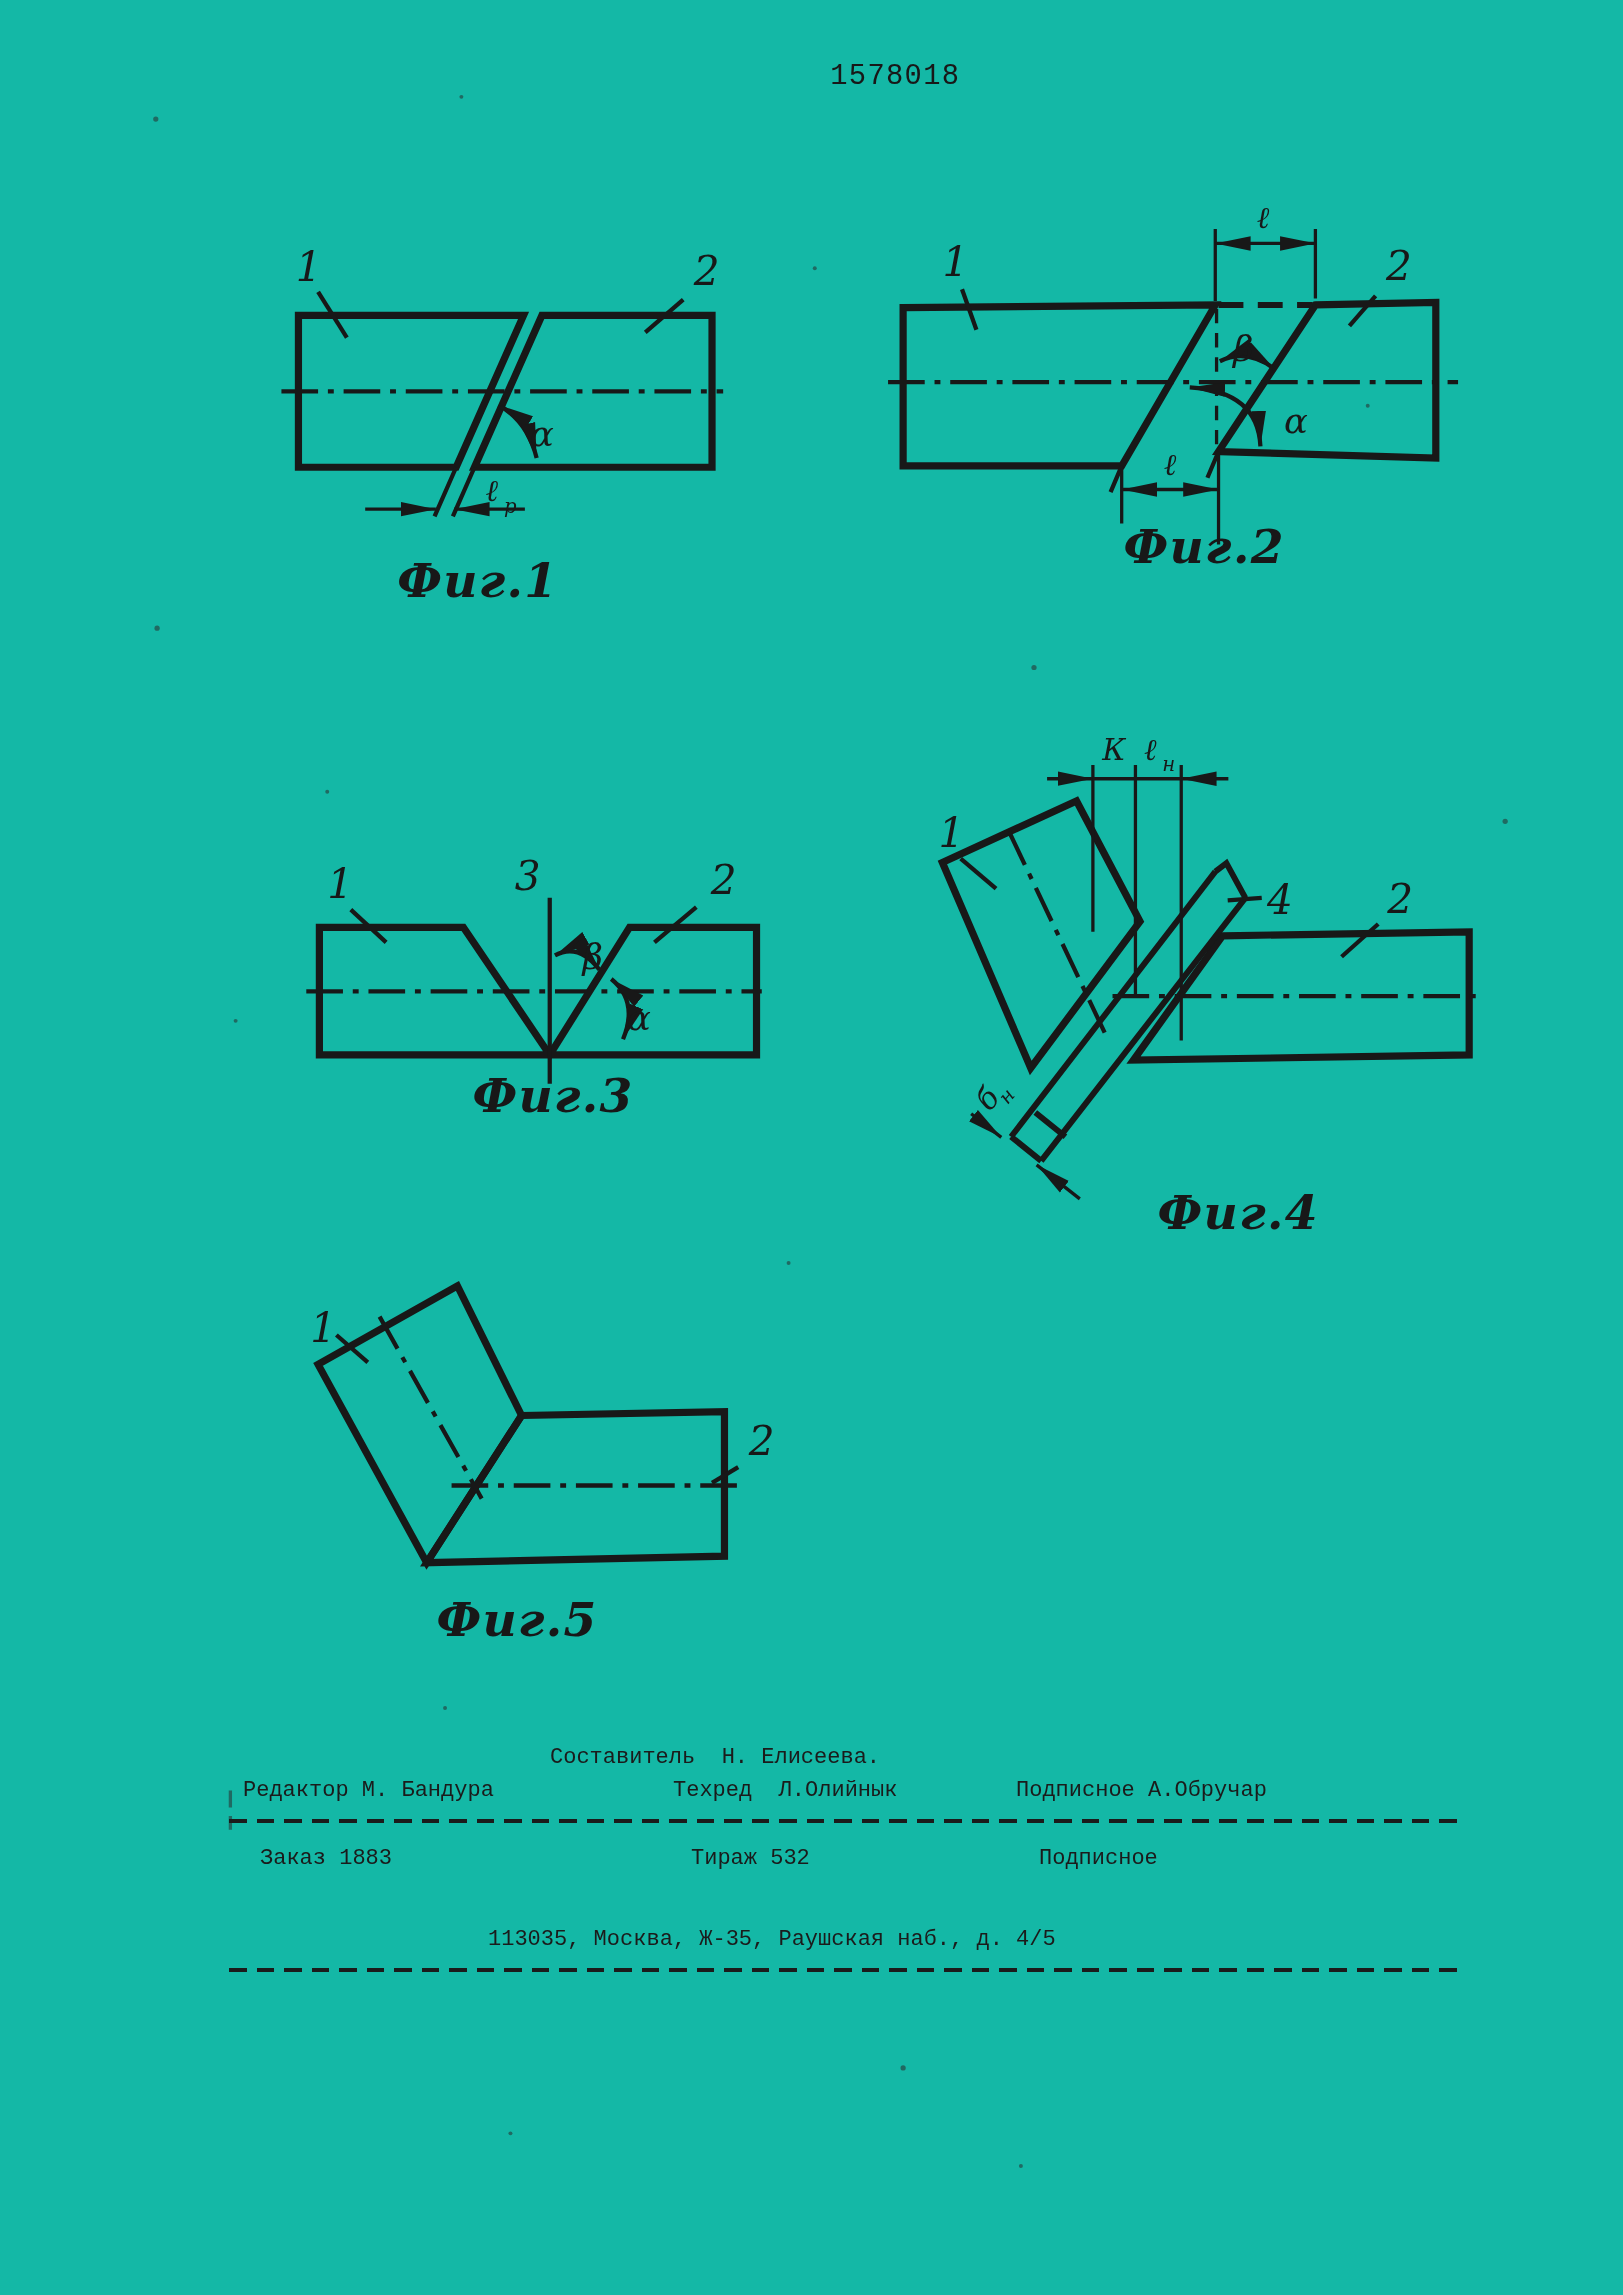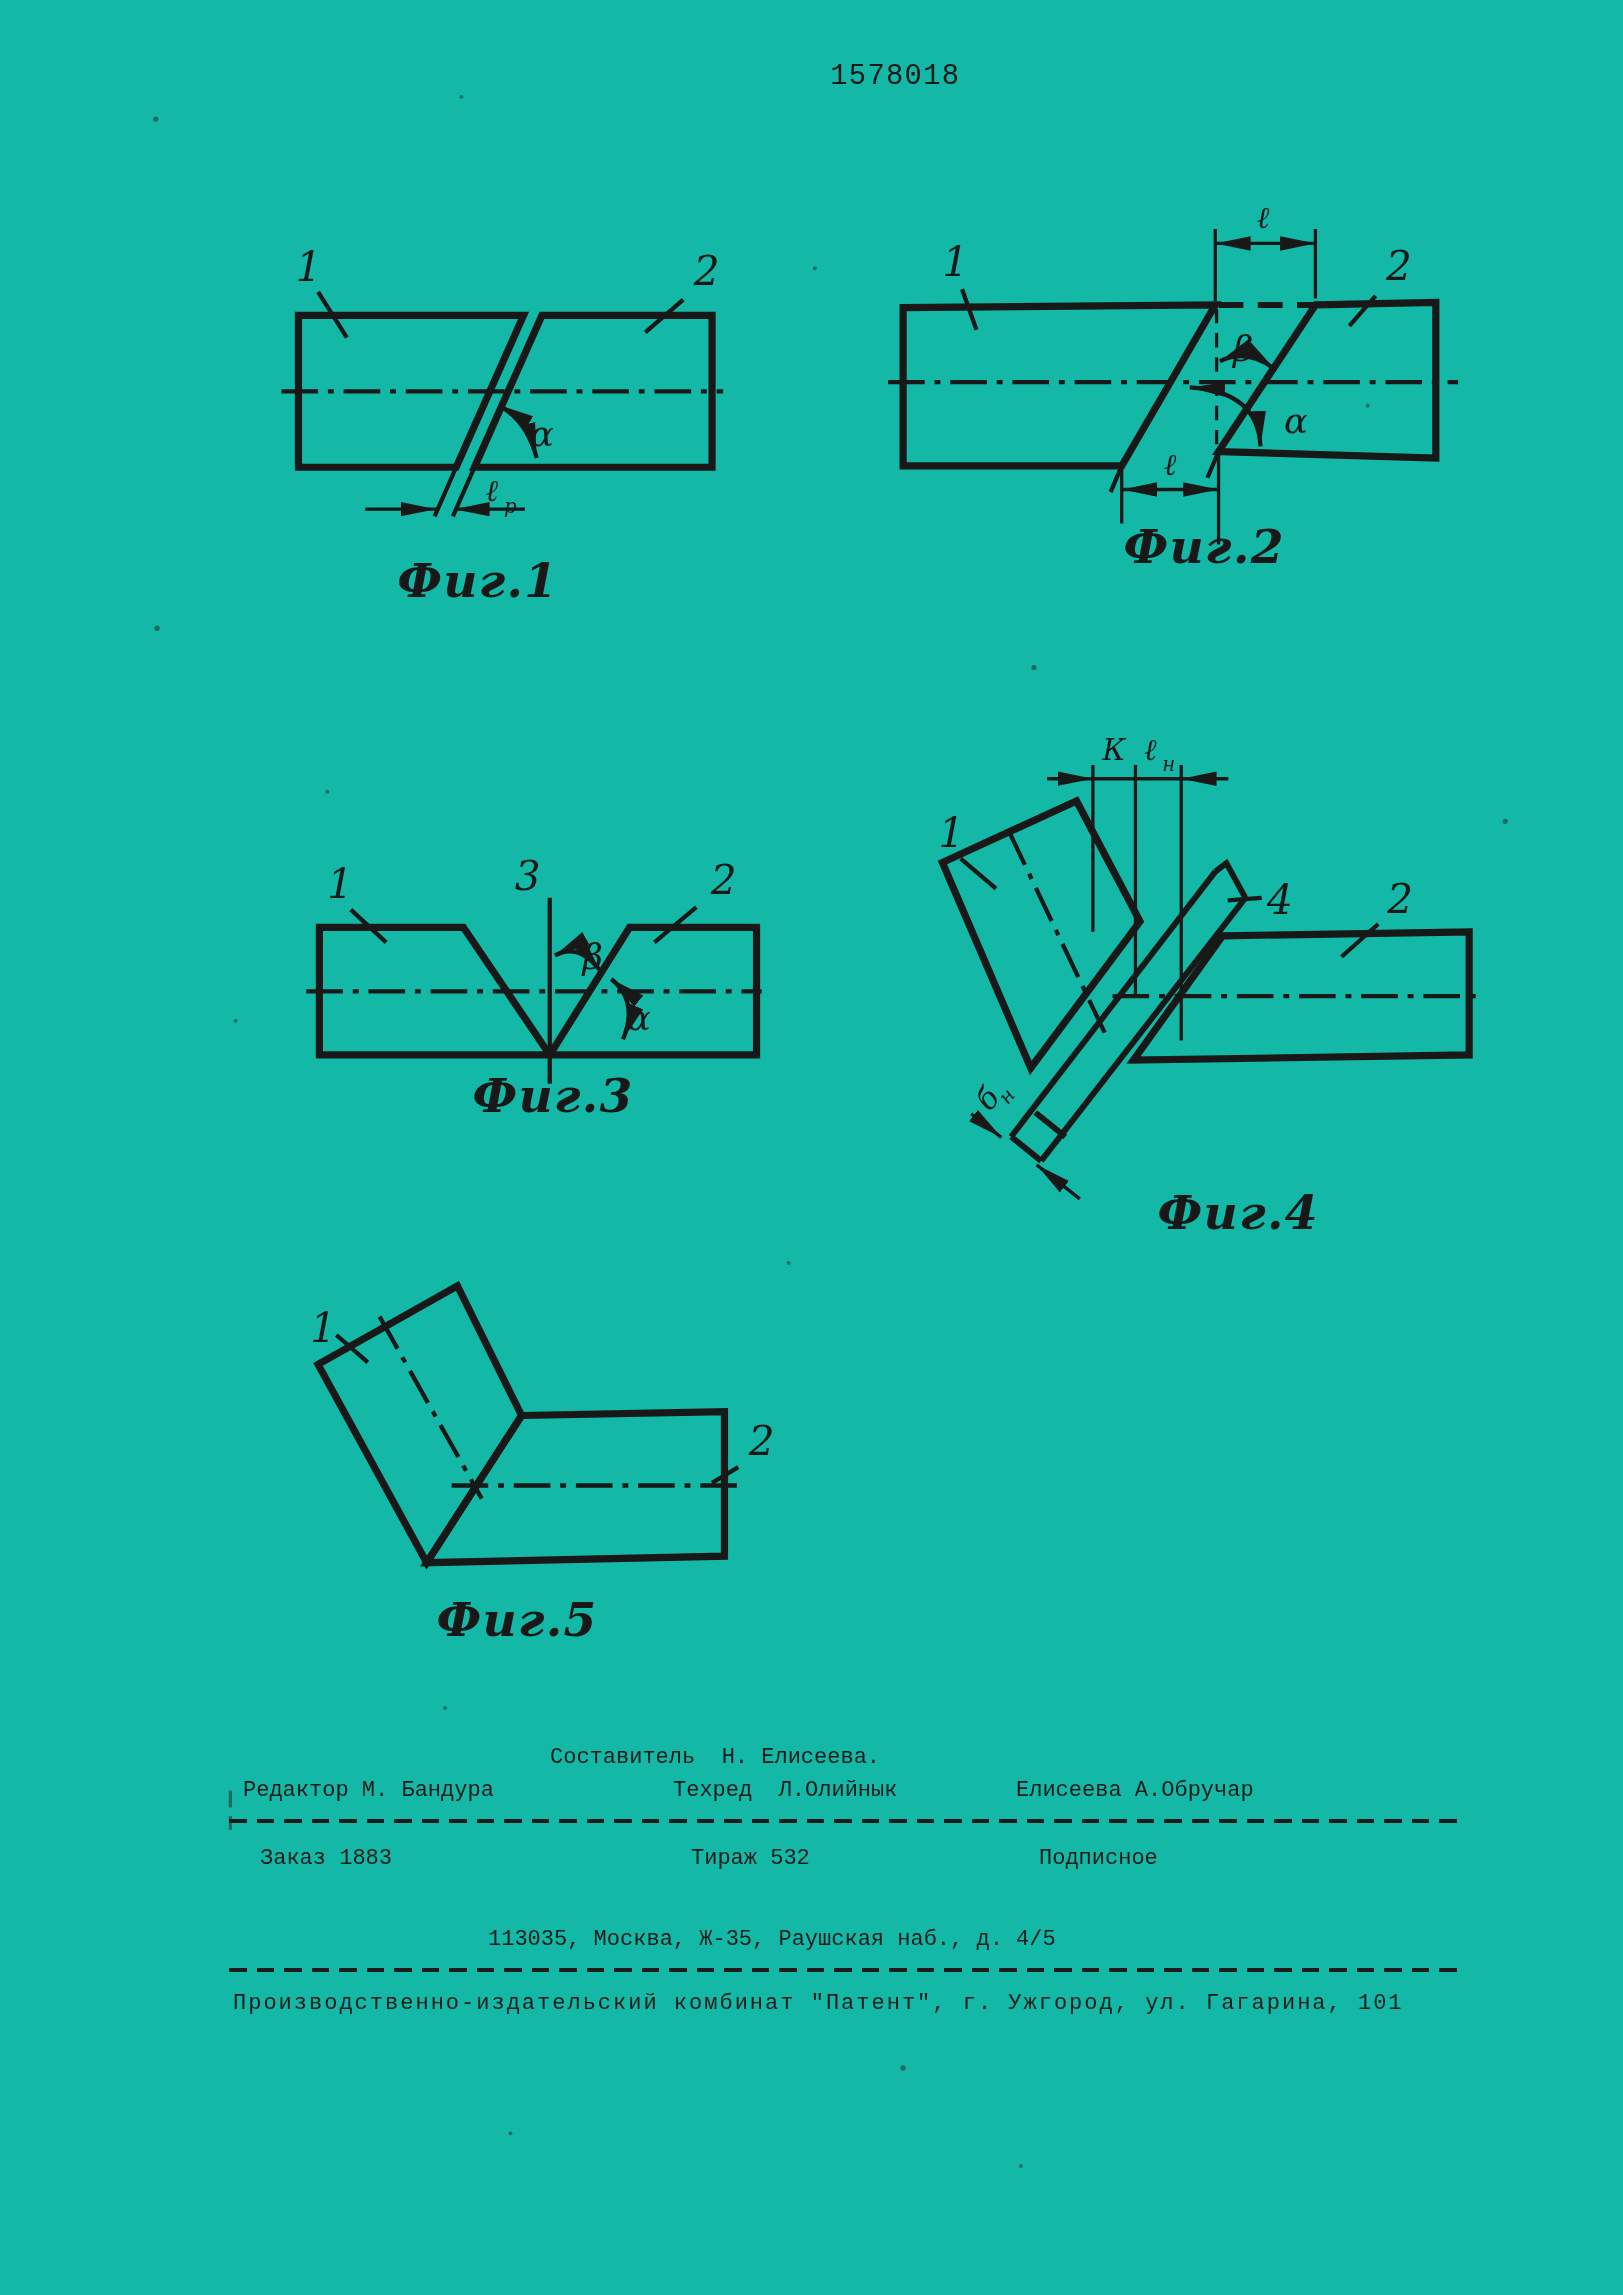--- a/index.html
+++ b/index.html
@@ -153,28 +153,27 @@
     <circle cx="1560" cy="3310" r="3"></circle>
         <circle cx="680" cy="2610" r="3"></circle>
     <path d="M352,2736 L352,2762 M352,2775 L352,2796" stroke="#2a2a2a" stroke-width="5" fill="none"></path>
   </g>
 </svg>
 
   <div class="imprint" style="left:550px; top:1745px">Составитель  Н. Елисеева.</div>
 
   <div class="imprint" style="left:243px; top:1778px">Редактор М. Бандура</div>
   <div class="imprint" style="left:673px; top:1778px">Техред  Л.Олийнык</div>
-  <div class="imprint" style="left:1016px; top:1778px">Елисеева А.Обручар</div>
+  <div class="imprint" style="left:1016px; top:1778px">Подписное А.Обручар</div>
 
   <div class="rule" style="left:229px; top:1819px; width:1231px"></div>
 
   <div class="imprint" style="left:260px; top:1846px">Заказ 1883</div>
   <div class="imprint" style="left:691px; top:1846px">Тираж 532</div>
   <div class="imprint" style="left:1039px; top:1846px">Подписное</div>
 
   <div class="imprint" style="left:488px; top:1927px">113035, Москва, Ж-35, Раушская наб., д. 4/5</div>
 
   <div class="rule" style="left:229px; top:1968px; width:1231px"></div>
 
-  <div class="imprint sp3" style="left:233px; top:1991px">Производственно-издательский комбинат "Патент", г. Ужгород, ул. Гагарина, 101</div>
 
 </div>
 
 
 </body></html>

